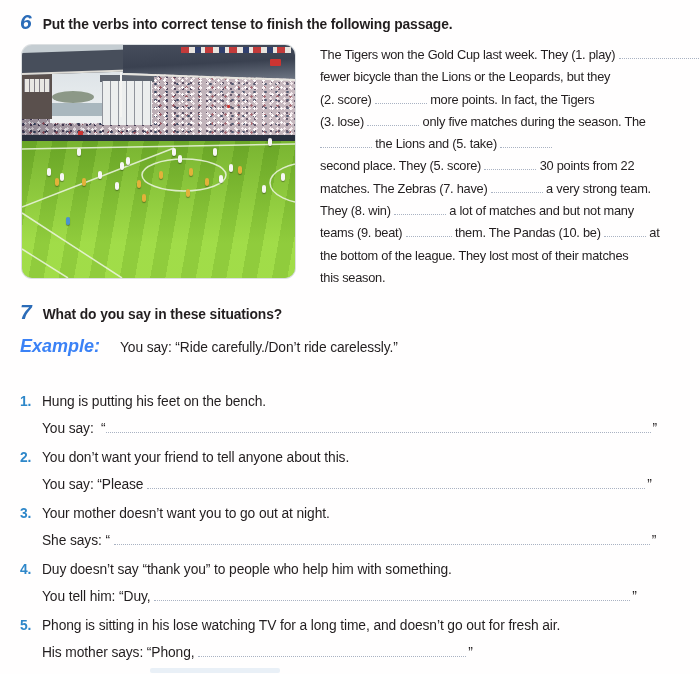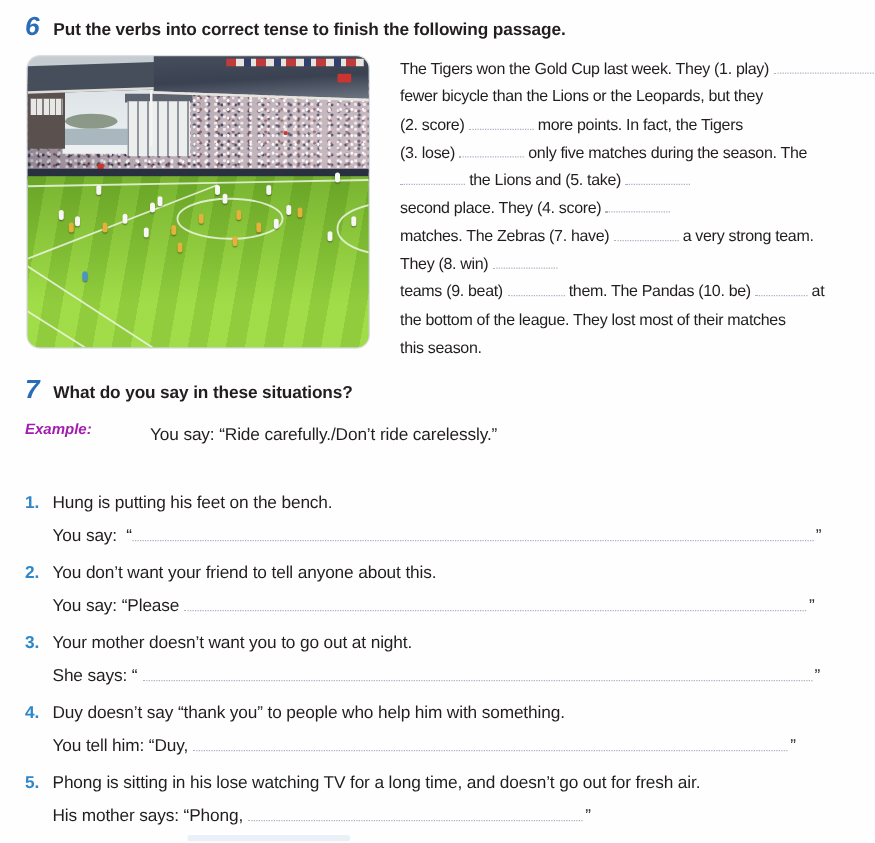--- a/index.html
+++ b/index.html
@@ -60,21 +60,21 @@
 
   
   .passage{position:absolute;left:320px;top:44px;width:387px;font-size:12.8px;
     letter-spacing:-0.25px;line-height:22.3px;}
   .pline{white-space:pre;display:flex;align-items:baseline;}
   .blank{display:inline-block;height:12px;border-bottom:1.5px dotted #a9b2c2;}
   .blank.fill{flex:1;min-width:40px;}
 
   
   .example{position:absolute;left:20px;top:336px;display:flex;font-size:13.8px;}
-  .example-label{width:100px;color:#a21caf;font-weight:bold;font-style:italic;font-size:12px;}
+  .example-label{width:100px;color:#3b82f6;font-weight:bold;font-style:italic;font-size:18px;}
   .example-body div{line-height:23px;letter-spacing:-0.1px;}
 
   
   .items{position:absolute;left:20px;top:392px;width:662px;font-size:13.8px;}
   .item{margin-bottom:11px;}
   .item-row1{display:flex;line-height:19px;letter-spacing:-0.1px;}
   .item-num{width:22px;color:#2e87c9;font-weight:bold;flex:0 0 22px;}
   .answer{margin-left:22px;margin-top:9px;height:17px;display:flex;align-items:baseline;letter-spacing:-0.1px;}
   .prompt{white-space:pre;}
   .endquote{margin-left:2px;}
@@ -151,23 +151,23 @@
         <div class="player" style="left: 16%; top: 74%; background: rgb(74, 147, 207);"></div>
       </div>
   </div>
 
   <div class="passage" id="passage">
       <div class="pline"><span>The Tigers won the Gold Cup last week. They (1. play) </span><span class="blank fill"></span></div>
       <div class="pline"><span>fewer bicycle than the Lions or the Leopards, but they</span></div>
       <div class="pline"><span>(2. score) </span><span class="blank" style="width: 52px;"></span><span> more points. In fact, the Tigers</span></div>
       <div class="pline"><span>(3. lose) </span><span class="blank" style="width: 52px;"></span><span> only five matches during the season. The</span></div>
       <div class="pline"><span class="blank" style="width: 52px;"></span><span> the Lions and (5. take) </span><span class="blank" style="width: 52px;"></span></div>
-      <div class="pline"><span>second place. They (4. score) </span><span class="blank" style="width: 52px;"></span></div>
+      <div class="pline"><span>second place. They (5. score) </span><span class="blank" style="width: 52px;"></span><span> 30 points from 22</span></div>
       <div class="pline"><span>matches. The Zebras (7. have) </span><span class="blank" style="width: 52px;"></span><span> a very strong team.</span></div>
-      <div class="pline"><span>They (8. win) </span><span class="blank" style="width: 52px;"></span></div>
+      <div class="pline"><span>They (8. win) </span><span class="blank" style="width: 52px;"></span><span> a lot of matches and but not many</span></div>
       <div class="pline"><span>teams (9. beat) </span><span class="blank" style="width: 46px;"></span><span> them. The Pandas (10. be) </span><span class="blank" style="width: 42px;"></span><span> at</span></div>
       <div class="pline"><span>the bottom of the league. They lost most of their matches</span></div>
       <div class="pline"><span>this season.</span></div>
     </div>
 
   <div class="sec-header" style="top:302px;">
     <span class="sec-num">7</span>
     <h2 class="sec-title">What do you say in these situations?</h2>
   </div>
 

